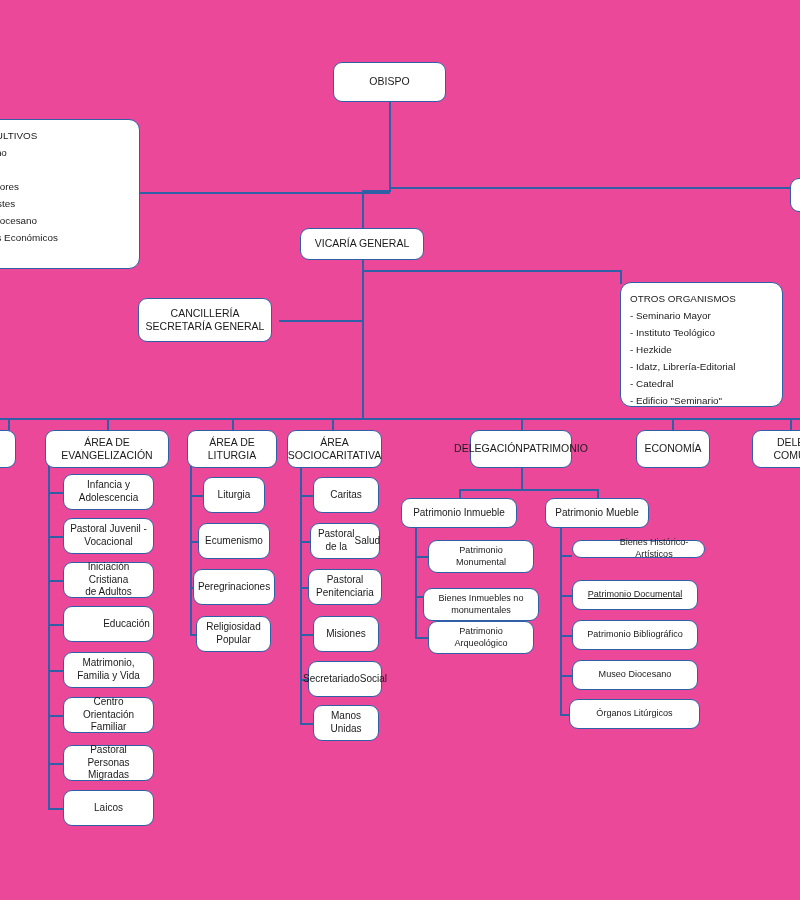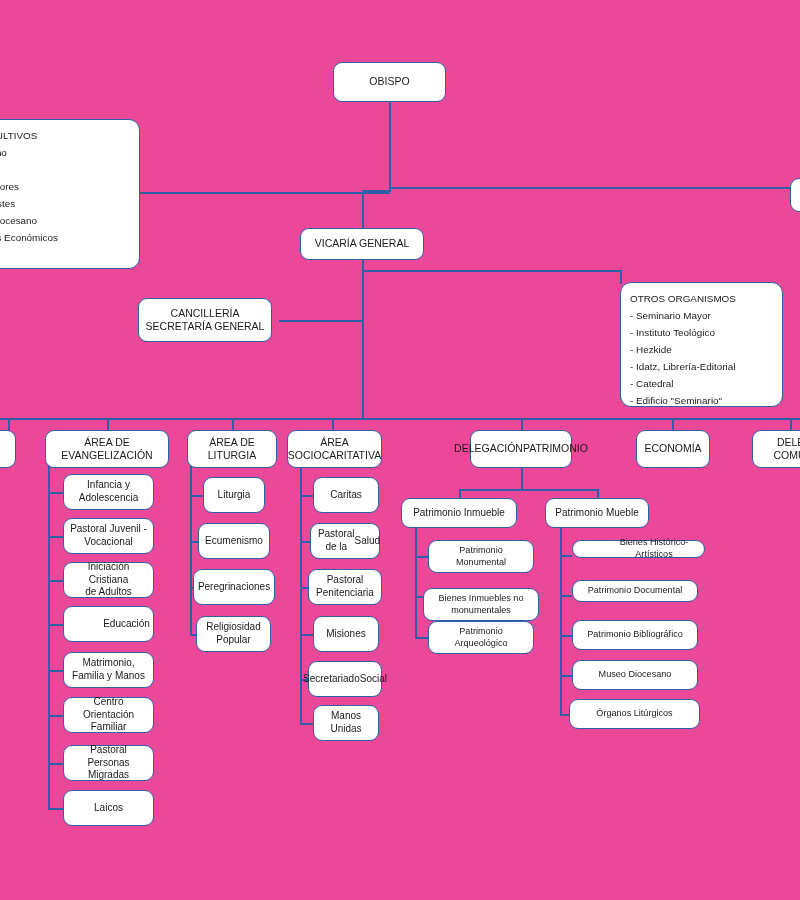--- a/index.html
+++ b/index.html
@@ -203,21 +203,21 @@
   </div>
   <div class="node small" style="left:63px; top:562px; width:91px; height:36px; flex-direction:column;">
     <span>Iniciación Cristiana</span>
     <span>de Adultos</span>
   </div>
   <div class="node small" style="left:63px; top:606px; width:91px; height:36px; flex-direction:column;padding-left:40px;">
     <span>Educación</span>
   </div>
   <div class="node small" style="left:63px; top:652px; width:91px; height:36px; flex-direction:column;">
     <span>Matrimonio,</span>
-    <span>Familia y Manos</span>
+    <span>Familia y Vida</span>
   </div>
   <div class="node small" style="left:63px; top:697px; width:91px; height:36px; flex-direction:column;">
     <span>Centro Orientación</span>
     <span>Familiar</span>
   </div>
   <div class="node small" style="left:63px; top:745px; width:91px; height:36px; flex-direction:column;">
     <span>Pastoral</span>
     <span>Personas Migradas</span>
   </div>
   <div class="node small" style="left:63px; top:790px; width:91px; height:36px; flex-direction:column;">
@@ -277,21 +277,21 @@
     <span>monumentales</span>
   </div>
   <div class="node tiny" style="left:428px; top:621px; width:106px; height:33px; flex-direction:column;">
     <span>Patrimonio</span>
     <span>Arqueológico</span>
   </div>
 
   <div class="node tiny" style="left:572px; top:540px; width:133px; height:18px;padding-left:35px;">
     <span>Bienes Histórico-Artísticos</span>
   </div>
-  <div class="node tiny" style="left:572px; top:580px; width:126px; height:22px;">
+  <div class="node tiny" style="left:572px; top:580px; width:126px; height:30px;text-decoration:underline;">
     <span>Patrimonio Documental</span>
   </div>
   <div class="node tiny" style="left:572px; top:620px; width:126px; height:30px;">
     <span>Patrimonio Bibliográfico</span>
   </div>
   <div class="node tiny" style="left:572px; top:660px; width:126px; height:30px;">
     <span>Museo Diocesano</span>
   </div>
   <div class="node tiny" style="left:569px; top:699px; width:131px; height:30px;">
     <span>Órganos Litúrgicos</span>

